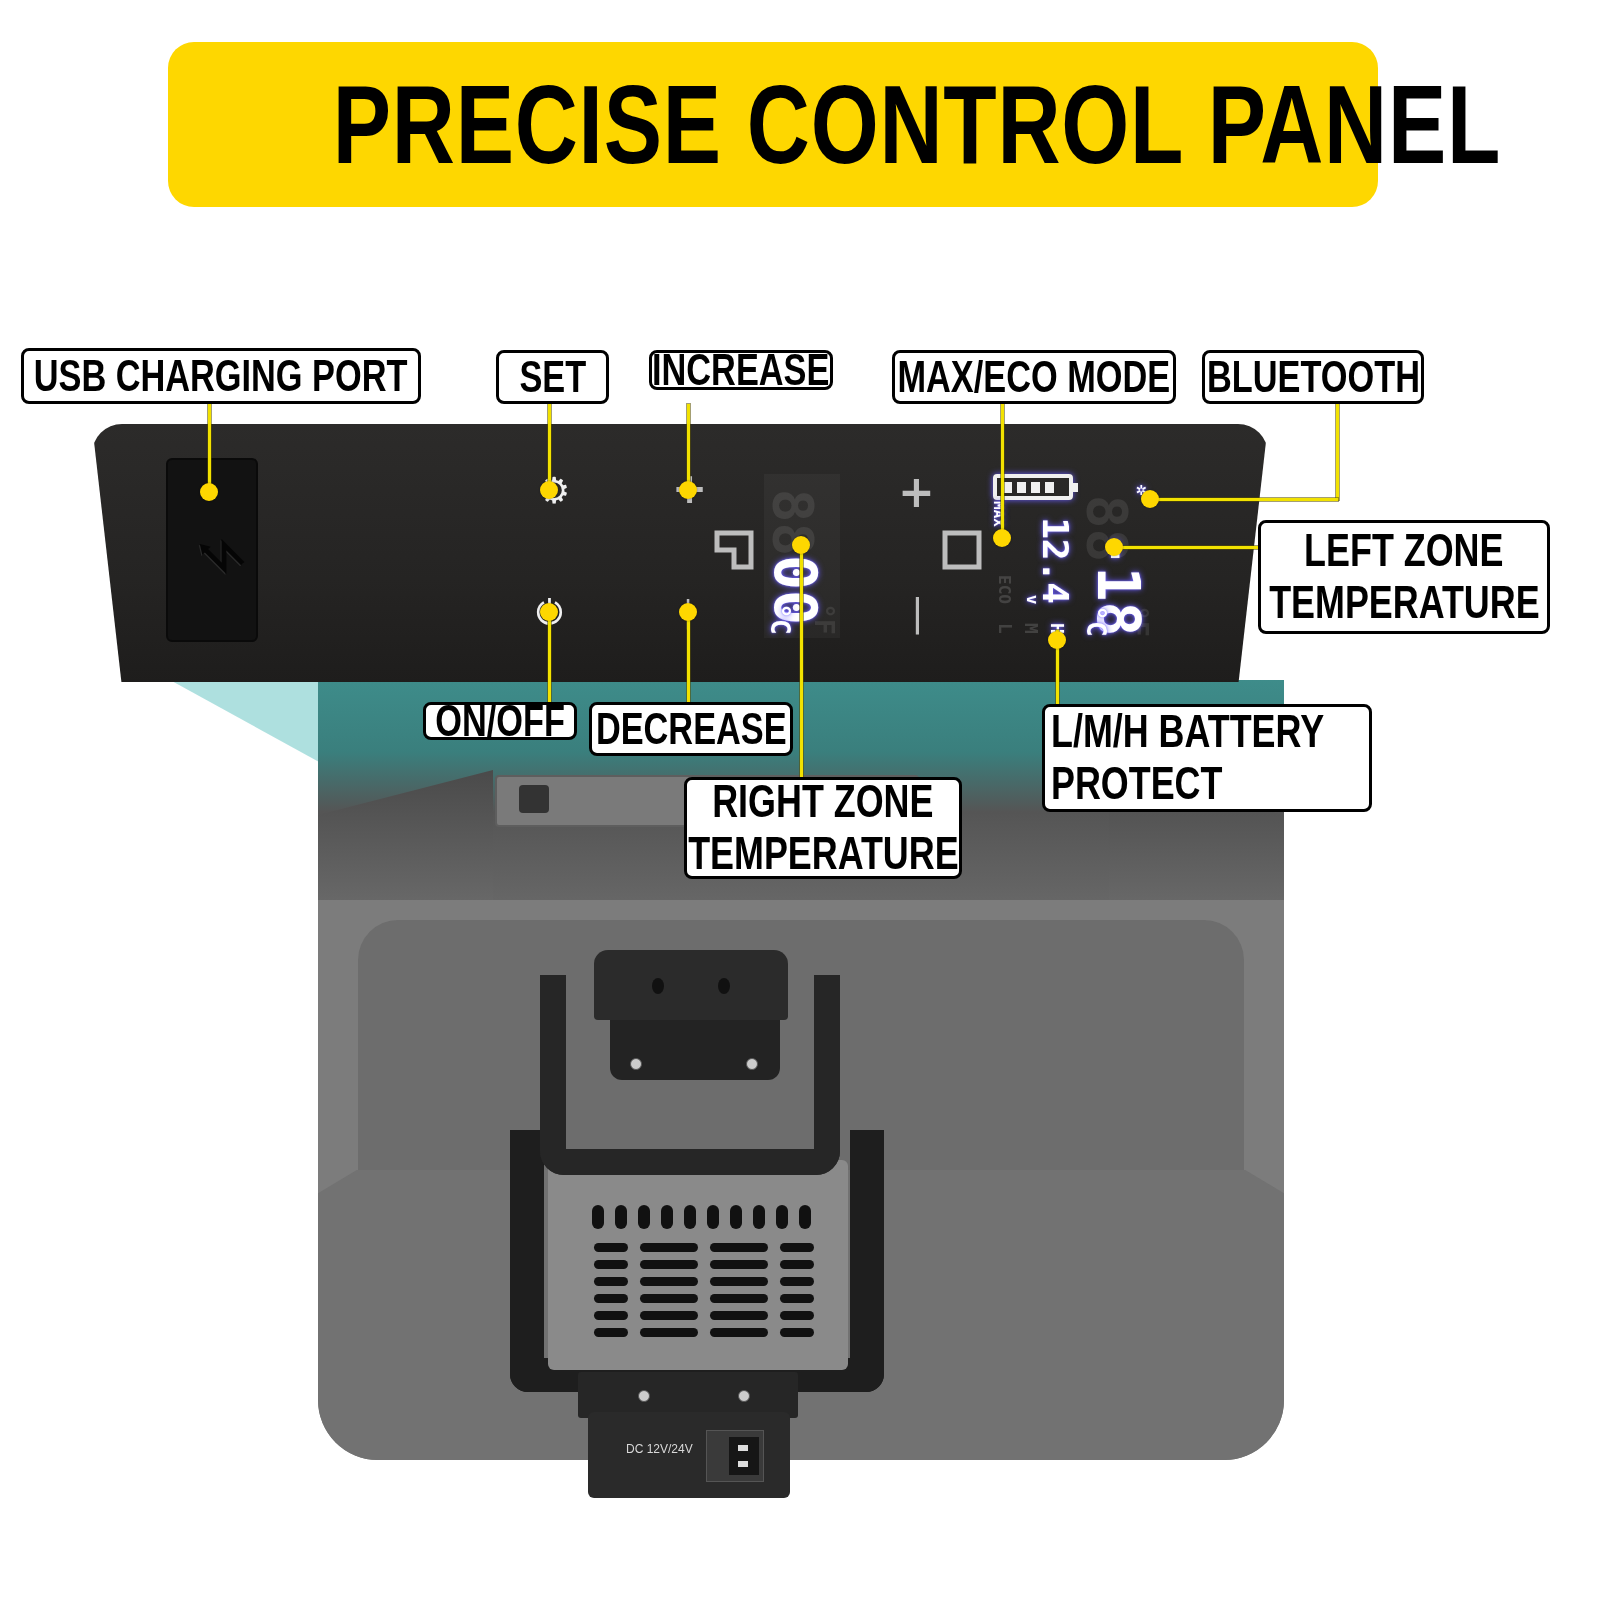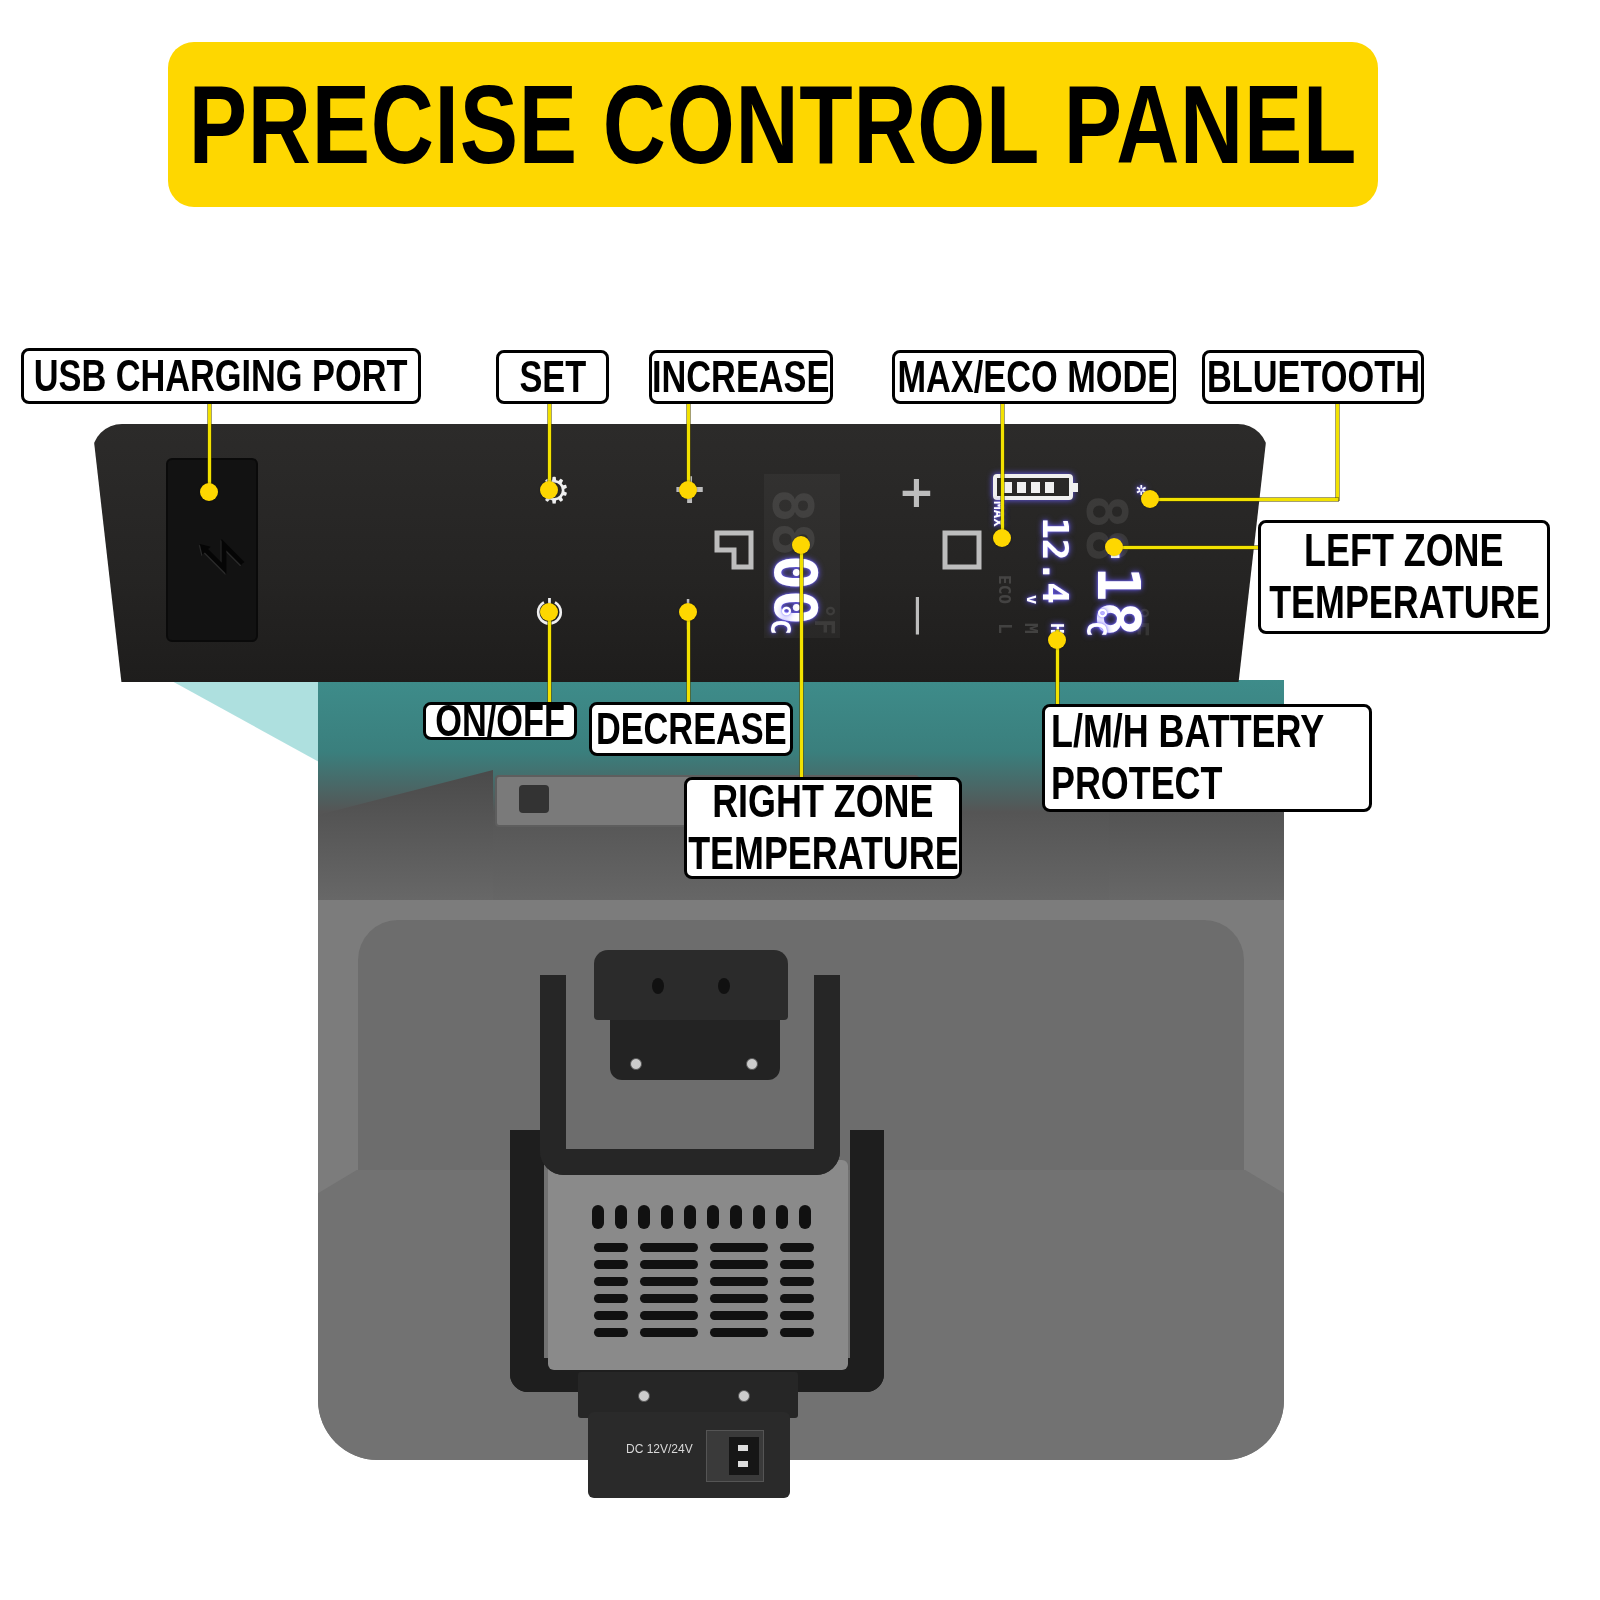--- a/index.html
+++ b/index.html
@@ -1,17 +1,17 @@
 <!DOCTYPE html>
 <html><head>
 <meta charset="utf-8">
 <style>
   html,body{margin:0;padding:0;background:#ffffff;}
   body{width:1600px;height:1600px;position:relative;overflow:hidden;font-family:"Liberation Sans","DejaVu Sans",sans-serif;}
-  .title-banner{position:absolute;left:168px;top:42px;width:1210px;height:165px;background:#fed700;border-radius:26px;display:flex;align-items:center;justify-content:center;}
+  .title-banner{position:absolute;left:168px;top:42px;width:1210px;height:165px;background:#fed700;border-radius:26px;display:flex;align-items:center;justify-content:flex-start;}
   .title-text{font-family:"Liberation Sans",sans-serif;font-weight:700;font-size:112px;color:#000;letter-spacing:1px;transform:scaleX(0.78);white-space:nowrap;line-height:1;}
   .callout{position:absolute;background:#fff;border:3px solid #000;border-radius:8px;display:flex;align-items:center;justify-content:center;box-sizing:border-box;}
   .callout span{font-family:"Liberation Sans",sans-serif;font-weight:700;color:#000;font-size:44px;transform:scaleX(0.78);white-space:nowrap;line-height:1.1;text-align:center;display:block;}
   .callout.two span{font-size:46px;line-height:1.12;}
   .leader{position:absolute;background:#f2e200;box-shadow:0 0 0 1px rgba(90,80,0,0.55);}
   .dot{position:absolute;width:18px;height:18px;border-radius:50%;background:#fed700;margin-left:-9px;margin-top:-9px;box-shadow:0 0 2px rgba(0,0,0,0.4);}
   
   .beam{position:absolute;left:130px;top:680px;width:1140px;height:110px;}
   .fridge-top{position:absolute;left:318px;top:680px;width:966px;height:240px;background:linear-gradient(180deg,#3e8c8a 0%,#3a7f7d 30%,#555 55%,#6a6a6a 100%);border-radius:0 0 10px 10px;}
   .fridge-top .shoulder-l{position:absolute;left:0;top:90px;width:175px;height:150px;background:linear-gradient(180deg,#4a4a4a,#6c6c6c);clip-path:polygon(0 30%,100% 0,100% 100%,0 100%);}
@@ -202,21 +202,21 @@
 <div class="dot" style="left:688px;top:612px"></div>
 <div class="dot" style="left:801px;top:545px"></div>
 <div class="dot" style="left:1057px;top:640px"></div>
 
 <div class="callout" style="left:21px;top:348px;width:400px;height:56px">
   <span>USB CHARGING PORT</span>
 </div>
 <div class="callout" style="left:496px;top:350px;width:113px;height:54px">
   <span>SET</span>
 </div>
-<div class="callout" style="left:649px;top:350px;width:184px;height:54px">
+<div class="callout" style="left:649px;top:350px;width:184px;height:40px">
   <span>INCREASE</span>
 </div>
 <div class="callout" style="left:892px;top:350px;width:284px;height:54px">
   <span>MAX/ECO MODE</span>
 </div>
 <div class="callout" style="left:1202px;top:350px;width:222px;height:54px">
   <span>BLUETOOTH</span>
 </div>
 <div class="callout two" style="left:1258px;top:520px;width:292px;height:114px;flex-direction:column">
   <span>LEFT ZONE</span>

